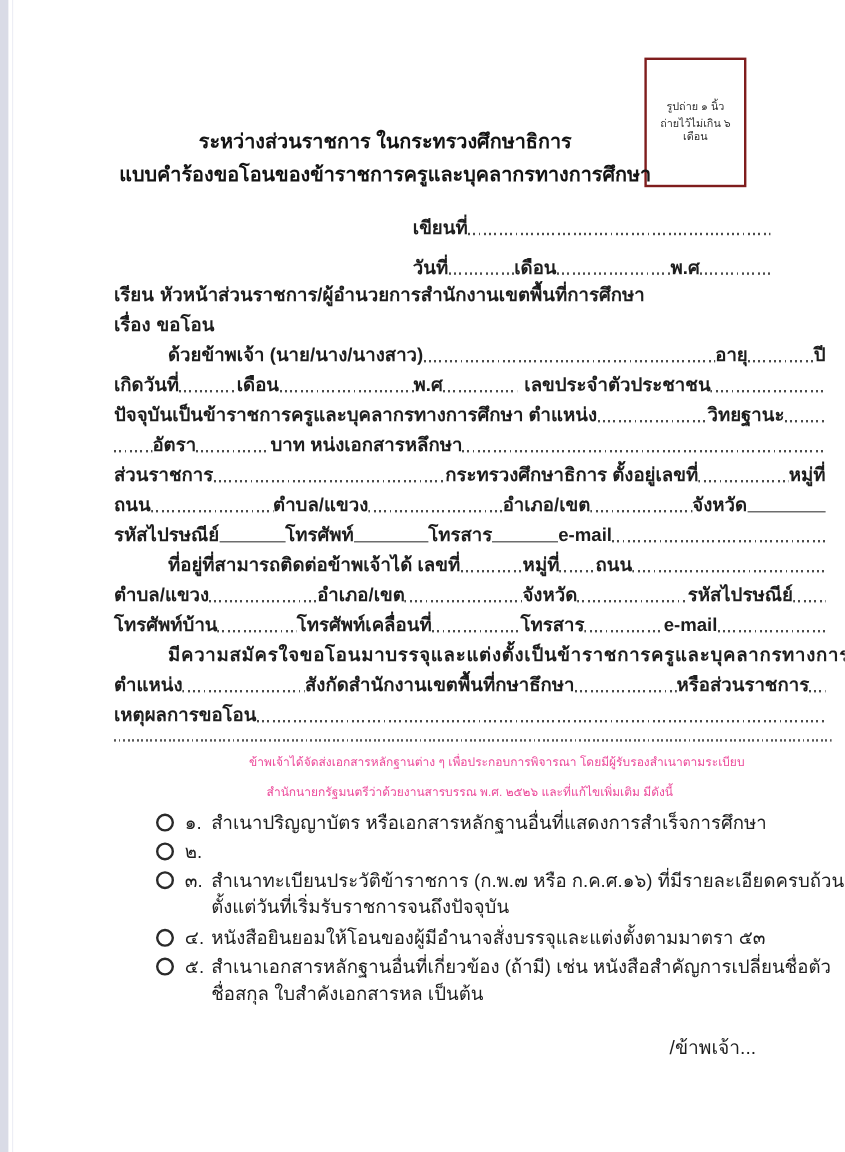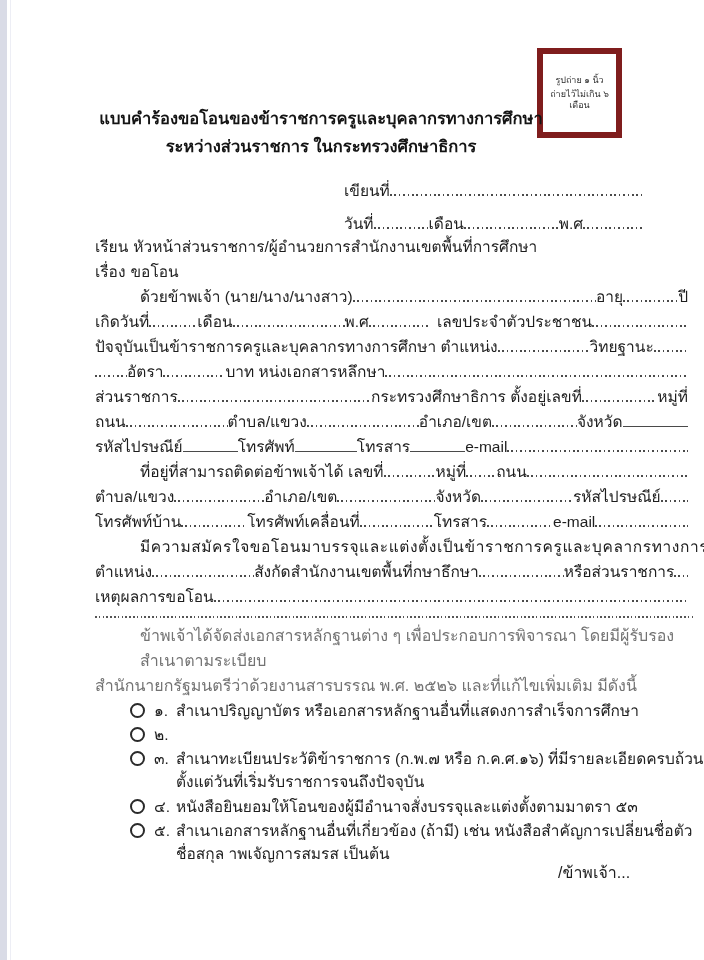--- a/index.html
+++ b/index.html
@@ -15,57 +15,57 @@
     position: absolute; left: 0; top: 0; width: 7px; height: 960px;
     background: #d9dbe6;
   }
   .edge-line {
     position: absolute; left: 10px; top: 0; width: 1px; height: 960px;
     background: #edeef5;
   }
   .sheet { position: absolute; inset: 0; }
 
   .photo-box {
-    position: absolute; left: 537px; top: 48px; width: 85px; height: 90px;
-    border: 6px solid #7f1d1d;
+    position: absolute; left: 537px; top: 48px; width: 85px; height: 108px;
+    border: 2px solid #7f1d1d;
     display: flex; flex-direction: column; align-items: center; justify-content: center;
     gap: 3px; text-align: center;
     font-size: 9px; color: #2c2c2c; line-height: 11px;
   }
 
   .title-block {
     position: absolute; left: 95px; top: 104px; width: 452px;
     text-align: center; font-weight: 700; font-size: 16.5px; line-height: 28px;
     color: #141414;
   }
 
   .written-block { position: absolute; left: 344px; top: 168px; width: 298px; }
   .written-block .row { height: 33px; }
 
   .body-block { position: absolute; left: 95px; top: 232px; width: 593px; }
   .body-block .row { height: 25px; }
 
   .row { display: flex; align-items: flex-end; font-size: 15.5px; }
-  .lbl { white-space: nowrap; line-height: 21px; color: #1e1e1e; }
+  .lbl { white-space: nowrap; line-height: 21px; color: #1e1e1e; font-weight: bold; }
   .dots {
     height: 2px; margin-bottom: 5px; align-self: flex-end;
     background: repeating-linear-gradient(to right, #4a4a4a 0 1.6px, transparent 1.6px 4.4px);
   }
   .dots.solid { background: #4a4a4a; height: 1.5px; }
   .grow { flex: 1 1 auto; }
   .ind { padding-left: 45px; }
   .gap-r { margin-right: 5px; }
 
   .sep {
     position: absolute; left: 95px; top: 616px; width: 598px; height: 2px;
     background: repeating-linear-gradient(to right, #555 0 1.6px, transparent 1.6px 3.8px);
   }
 
   .docs-block { position: absolute; left: 95px; top: 623px; width: 593px; }
-  .docs-block .para { font-size: 16px; line-height: 25px; color: #737373; }
+  .docs-block .para { font-size: 10px; line-height: 25px; color: #ec4899; text-align: center; }
   .doc-item { display: flex; align-items: center; height: 24px; padding-left: 35px; font-size: 15.5px; }
   .circle {
     width: 15px; height: 15px; border: 2px solid #2a2a2a; border-radius: 50%;
     flex: 0 0 auto; margin-right: 9px;
   }
   .doc-num { width: 22px; flex: 0 0 auto; color: #1e1e1e; }
   .doc-txt { white-space: nowrap; color: #1e1e1e; }
   .doc-cont { height: 24px; padding-left: 81px; font-size: 15.5px; line-height: 24px; color: #1e1e1e; }
 
   .spread { letter-spacing: 0.6px; }
@@ -82,22 +82,22 @@
 <div class="edge-line"></div>
 
 <div class="sheet">
 
   <div class="photo-box">
     <span>รูปถ่าย ๑ นิ้ว</span>
     <span>ถ่ายไว้ไม่เกิน ๖ เดือน</span>
   </div>
 
   <div class="title-block">
+    <div>ระหว่างส่วนราชการ ในกระทรวงศึกษาธิการ</div>
     <div>แบบคำร้องขอโอนของข้าราชการครูและบุคลากรทางการศึกษา</div>
-    <div>ระหว่างส่วนราชการ ในกระทรวงศึกษาธิการ</div>
   </div>
 
   <div class="written-block">
     <div class="row">
       <span class="lbl">เขียนที่</span>
       <span class="dots grow"></span>
     </div>
     <div class="row">
       <span class="lbl">วันที่</span>
       <span class="dots" style="width:55px"></span>
@@ -264,18 +264,18 @@
       <span class="circle"></span>
       <span class="doc-num">๔.</span>
       <span class="doc-txt">หนังสือยินยอมให้โอนของผู้มีอำนาจสั่งบรรจุและแต่งตั้งตามมาตรา ๕๓</span>
     </div>
 
     <div class="doc-item">
       <span class="circle"></span>
       <span class="doc-num">๕.</span>
       <span class="doc-txt">สำเนาเอกสารหลักฐานอื่นที่เกี่ยวข้อง (ถ้ามี) เช่น หนังสือสำคัญการเปลี่ยนชื่อตัว</span>
     </div>
-    <div class="doc-cont">ชื่อสกุล าพเจัญการสมรส เป็นต้น</div>
+    <div class="doc-cont">ชื่อสกุล ใบสำคังเอกสารหล เป็นต้น</div>
   </div>
 
   <div class="footer-note">/ข้าพเจ้า...</div>
 
 </div>
 
 </body></html>

